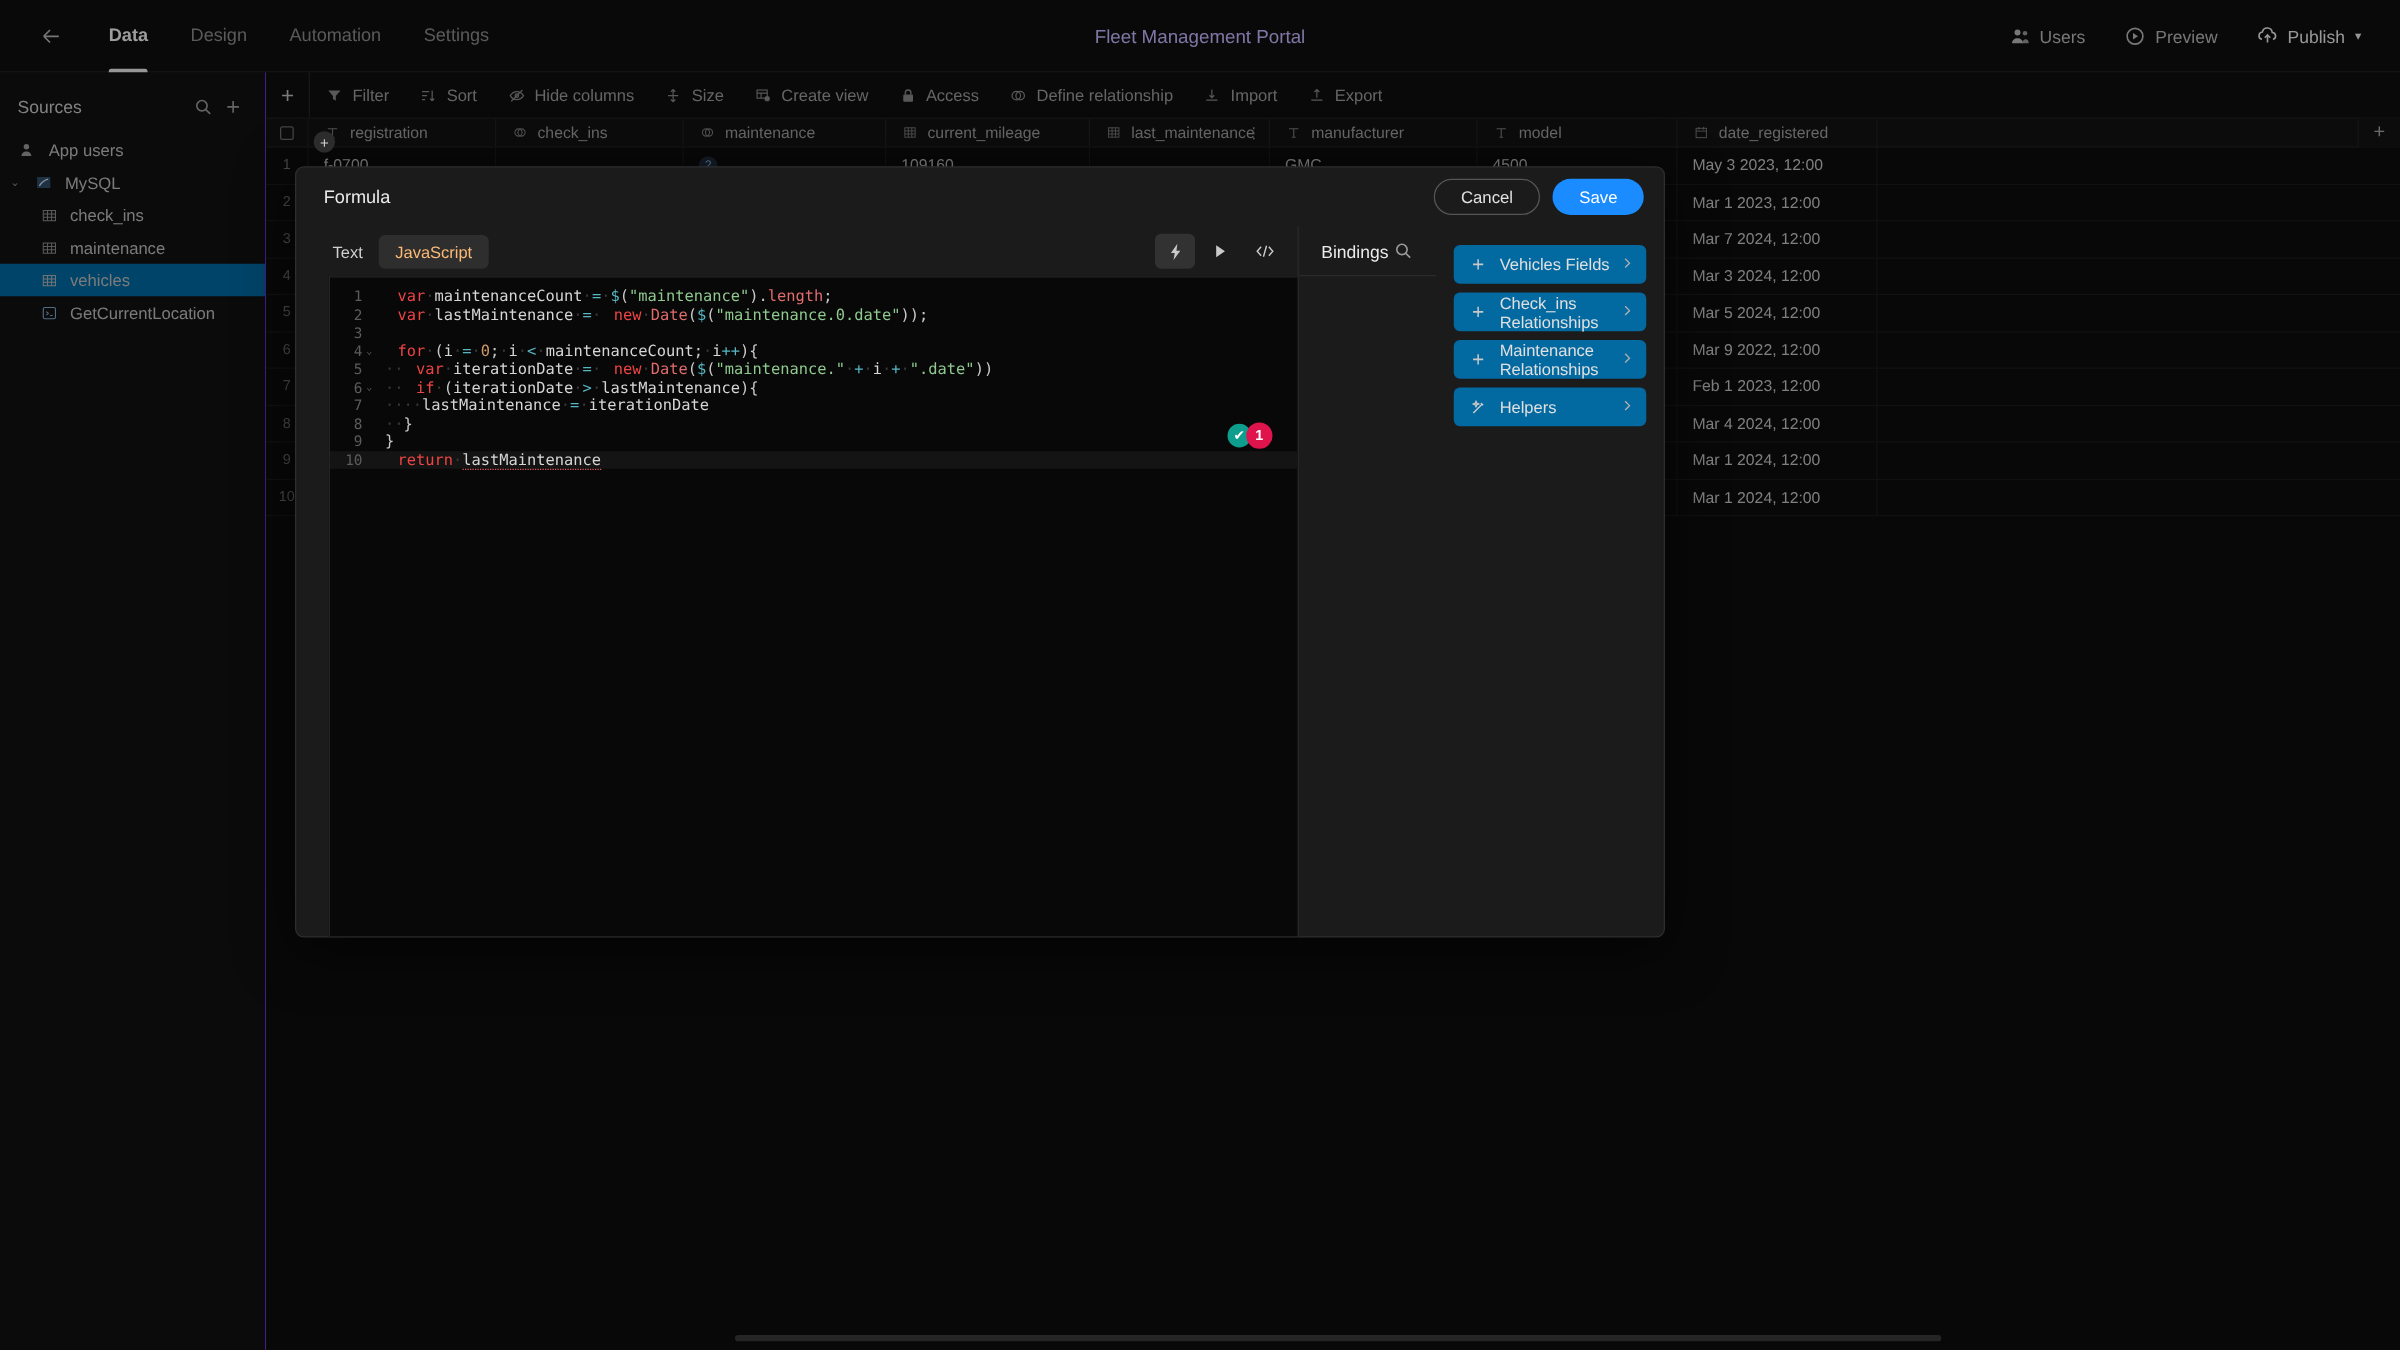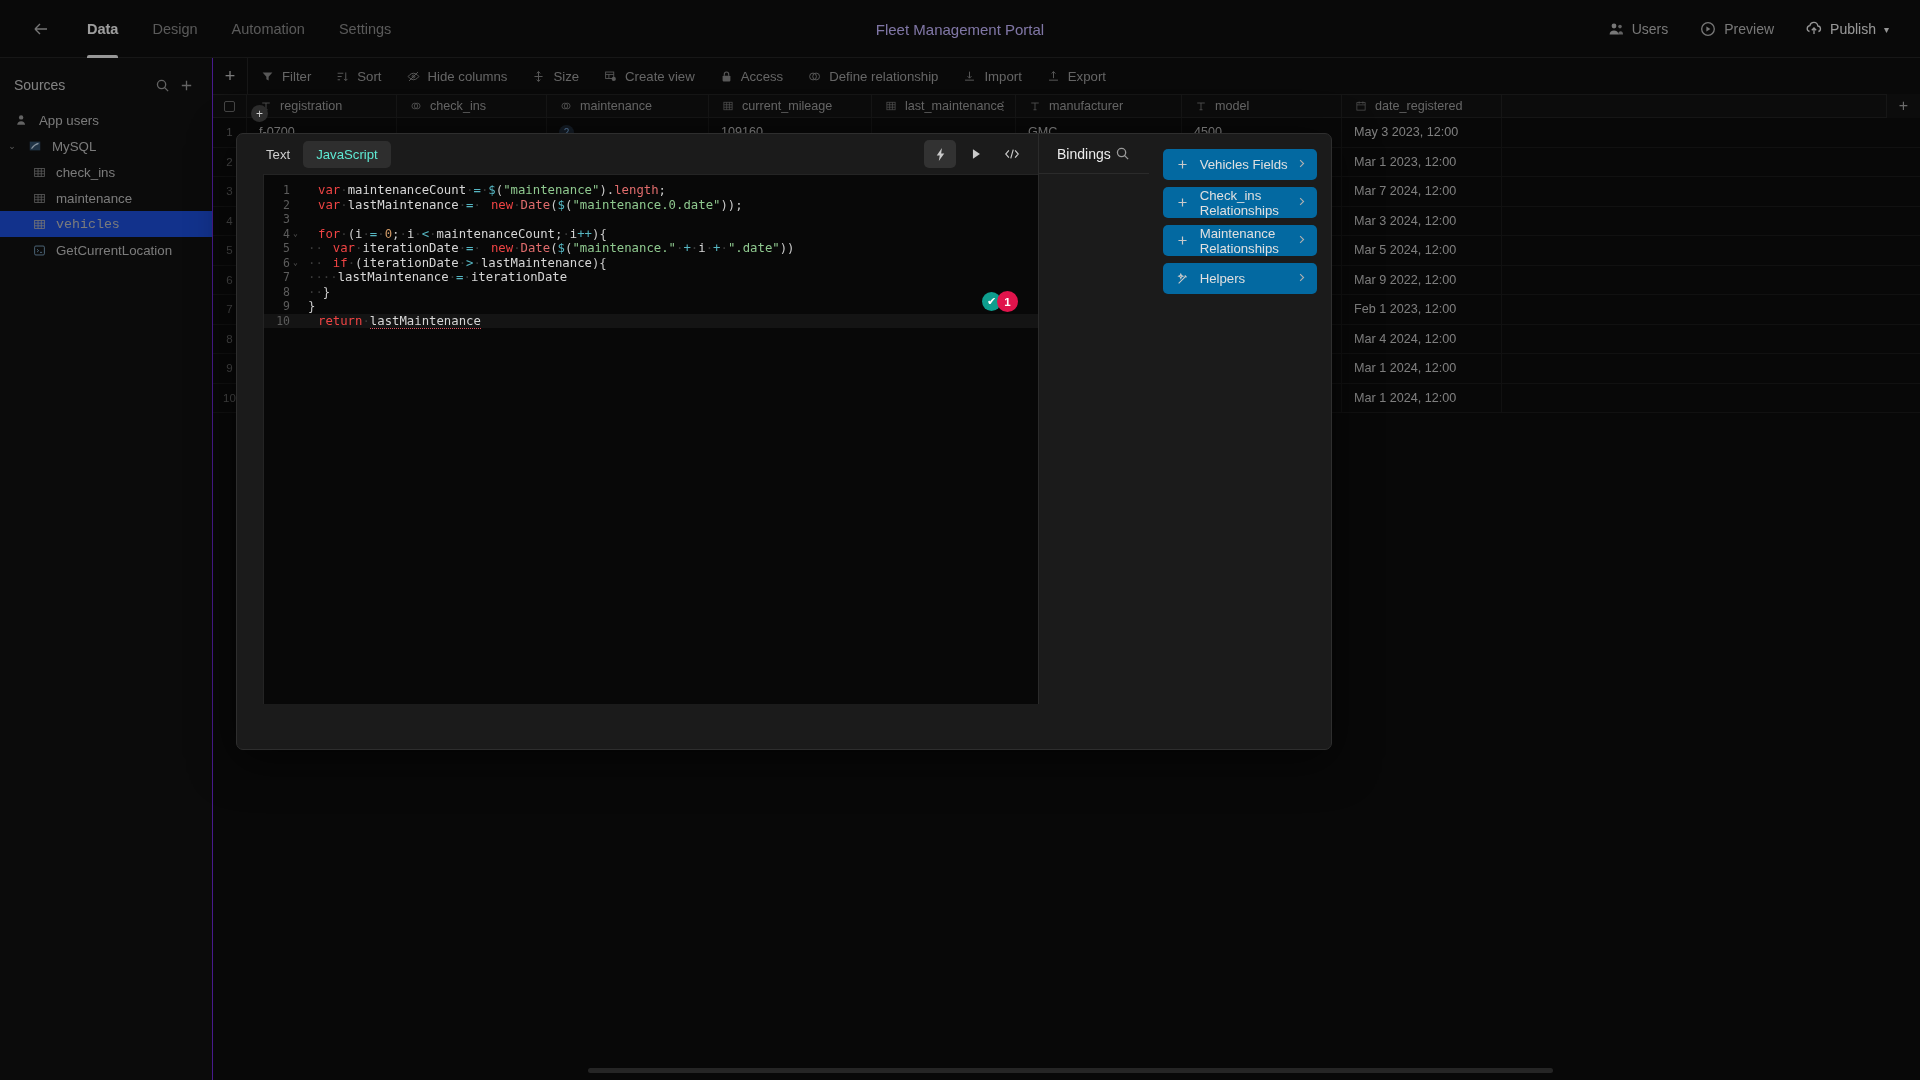--- a/index.html
+++ b/index.html
@@ -63,21 +63,21 @@
   #sources-title { font-size: 14px; color: #c8c8c8; flex: 1; }
   .sb-icon-btn {
     width: 24px; height: 24px; display: flex; align-items: center;
     justify-content: center; color: #9a9a9a; cursor: pointer;
   }
   .src-item {
     display: flex; align-items: center; height: 26px;
     font-size: 13.3px; color: #bdbdbd; cursor: pointer; padding-left: 14px;
     gap: 9px;
   }
-  .src-item.selected { background: #1d4ed8; font-family: Liberation Mono, monospace; }
+  .src-item.selected { background: #0369a1; }
   .src-item .chev {
     width: 12px; font-size: 9px; color: #8d8d8d; display: inline-block;
     text-align: center; flex: 0 0 12px;
   }
   .src-item .ic { width: 16px; height: 16px; flex: 0 0 16px; display:flex; align-items:center; justify-content:center; }
   .src-item.lvl1 { padding-left: 14px; }
   .src-item.lvl2 { padding-left: 31px; }
   .src-label { white-space: nowrap; }
 
   
@@ -165,21 +165,21 @@
   #cancel-btn { border: 1px solid #555; color: #e2e2e2; margin-right: 10px; }
   #save-btn { background: #1a8cff; color: #fff; font-weight: 400; }
 
   #modal-body { display: flex; height: 570px; }
   #editor-pane { width: 802px; border-right: 1px solid #2b2b2b; display: flex; flex-direction: column; }
   #editor-bar { height: 40px; display: flex; align-items: center; padding: 0 10px 0 16px; }
   .lang-tab {
     padding: 6px 13px; font-size: 13.2px; color: #cfcfcf;
     border-radius: 5px; cursor: pointer;
   }
-  .lang-tab.active { background: #2e2e2e; color: #5eead4; }
+  .lang-tab.active { background: #2e2e2e; color: #fdba74; }
   #editor-tools { margin-left: auto; display: flex; align-items: center; gap: 4px; }
   .etool {
     width: 32px; height: 28px; border-radius: 5px; display: flex;
     align-items: center; justify-content: center; color: #cacaca; cursor: pointer;
   }
   .etool.active { background: #323232; }
 
   #code-wrap {
     position: relative; flex: 1; background: #080808;
     border-top: 1px solid #242424;
@@ -650,20 +650,25 @@
     <div id="grid-plusrow">+</div>
   </div>
 
   <div id="round-plus">+</div>
   <div id="hscroll"></div>
 </div>
 
 <div id="overlay"></div>
 
 <div id="modal">
+  <div id="modal-head">
+    <div id="modal-title">Formula</div>
+    <div class="mbtn" id="cancel-btn">Cancel</div>
+    <div class="mbtn" id="save-btn">Save</div>
+  </div>
 
   <div id="modal-body">
 
     <div id="editor-pane">
       <div id="editor-bar">
         <div class="lang-tab">Text</div>
         <div class="lang-tab active">JavaScript</div>
         <div id="editor-tools">
           <div class="etool active">
             <svg width="15" height="15" viewBox="0 0 16 16" fill="currentColor">

